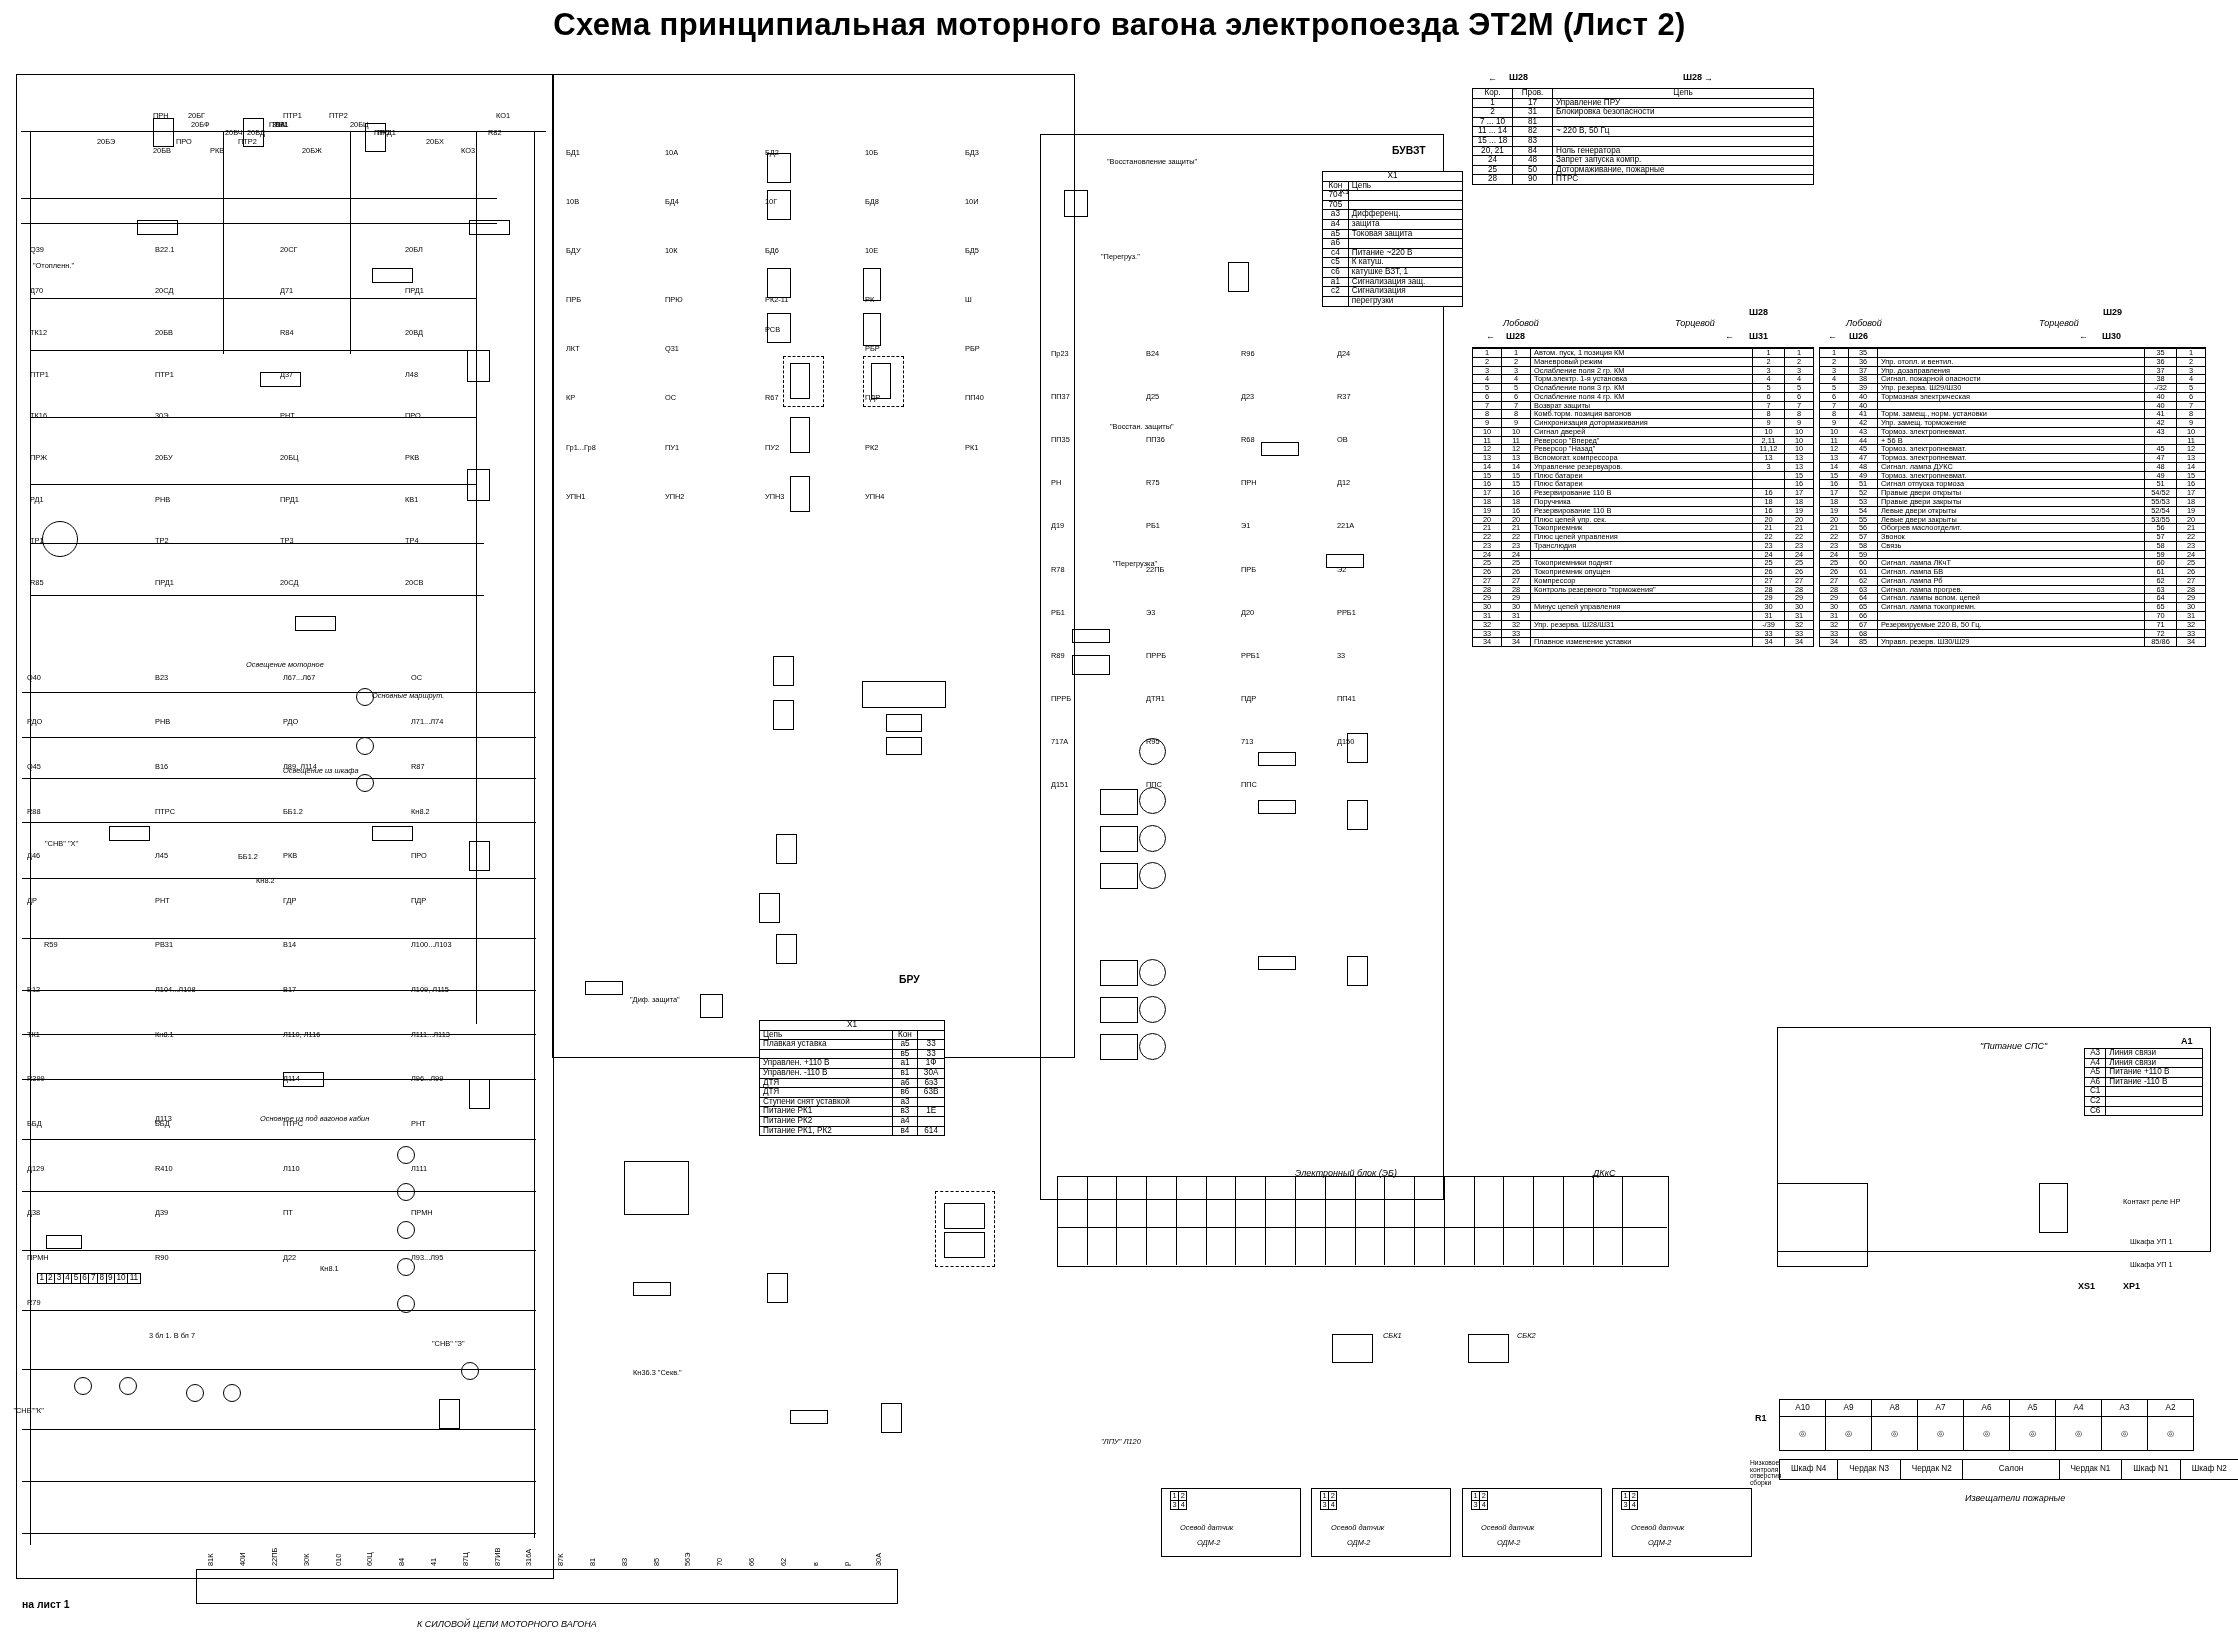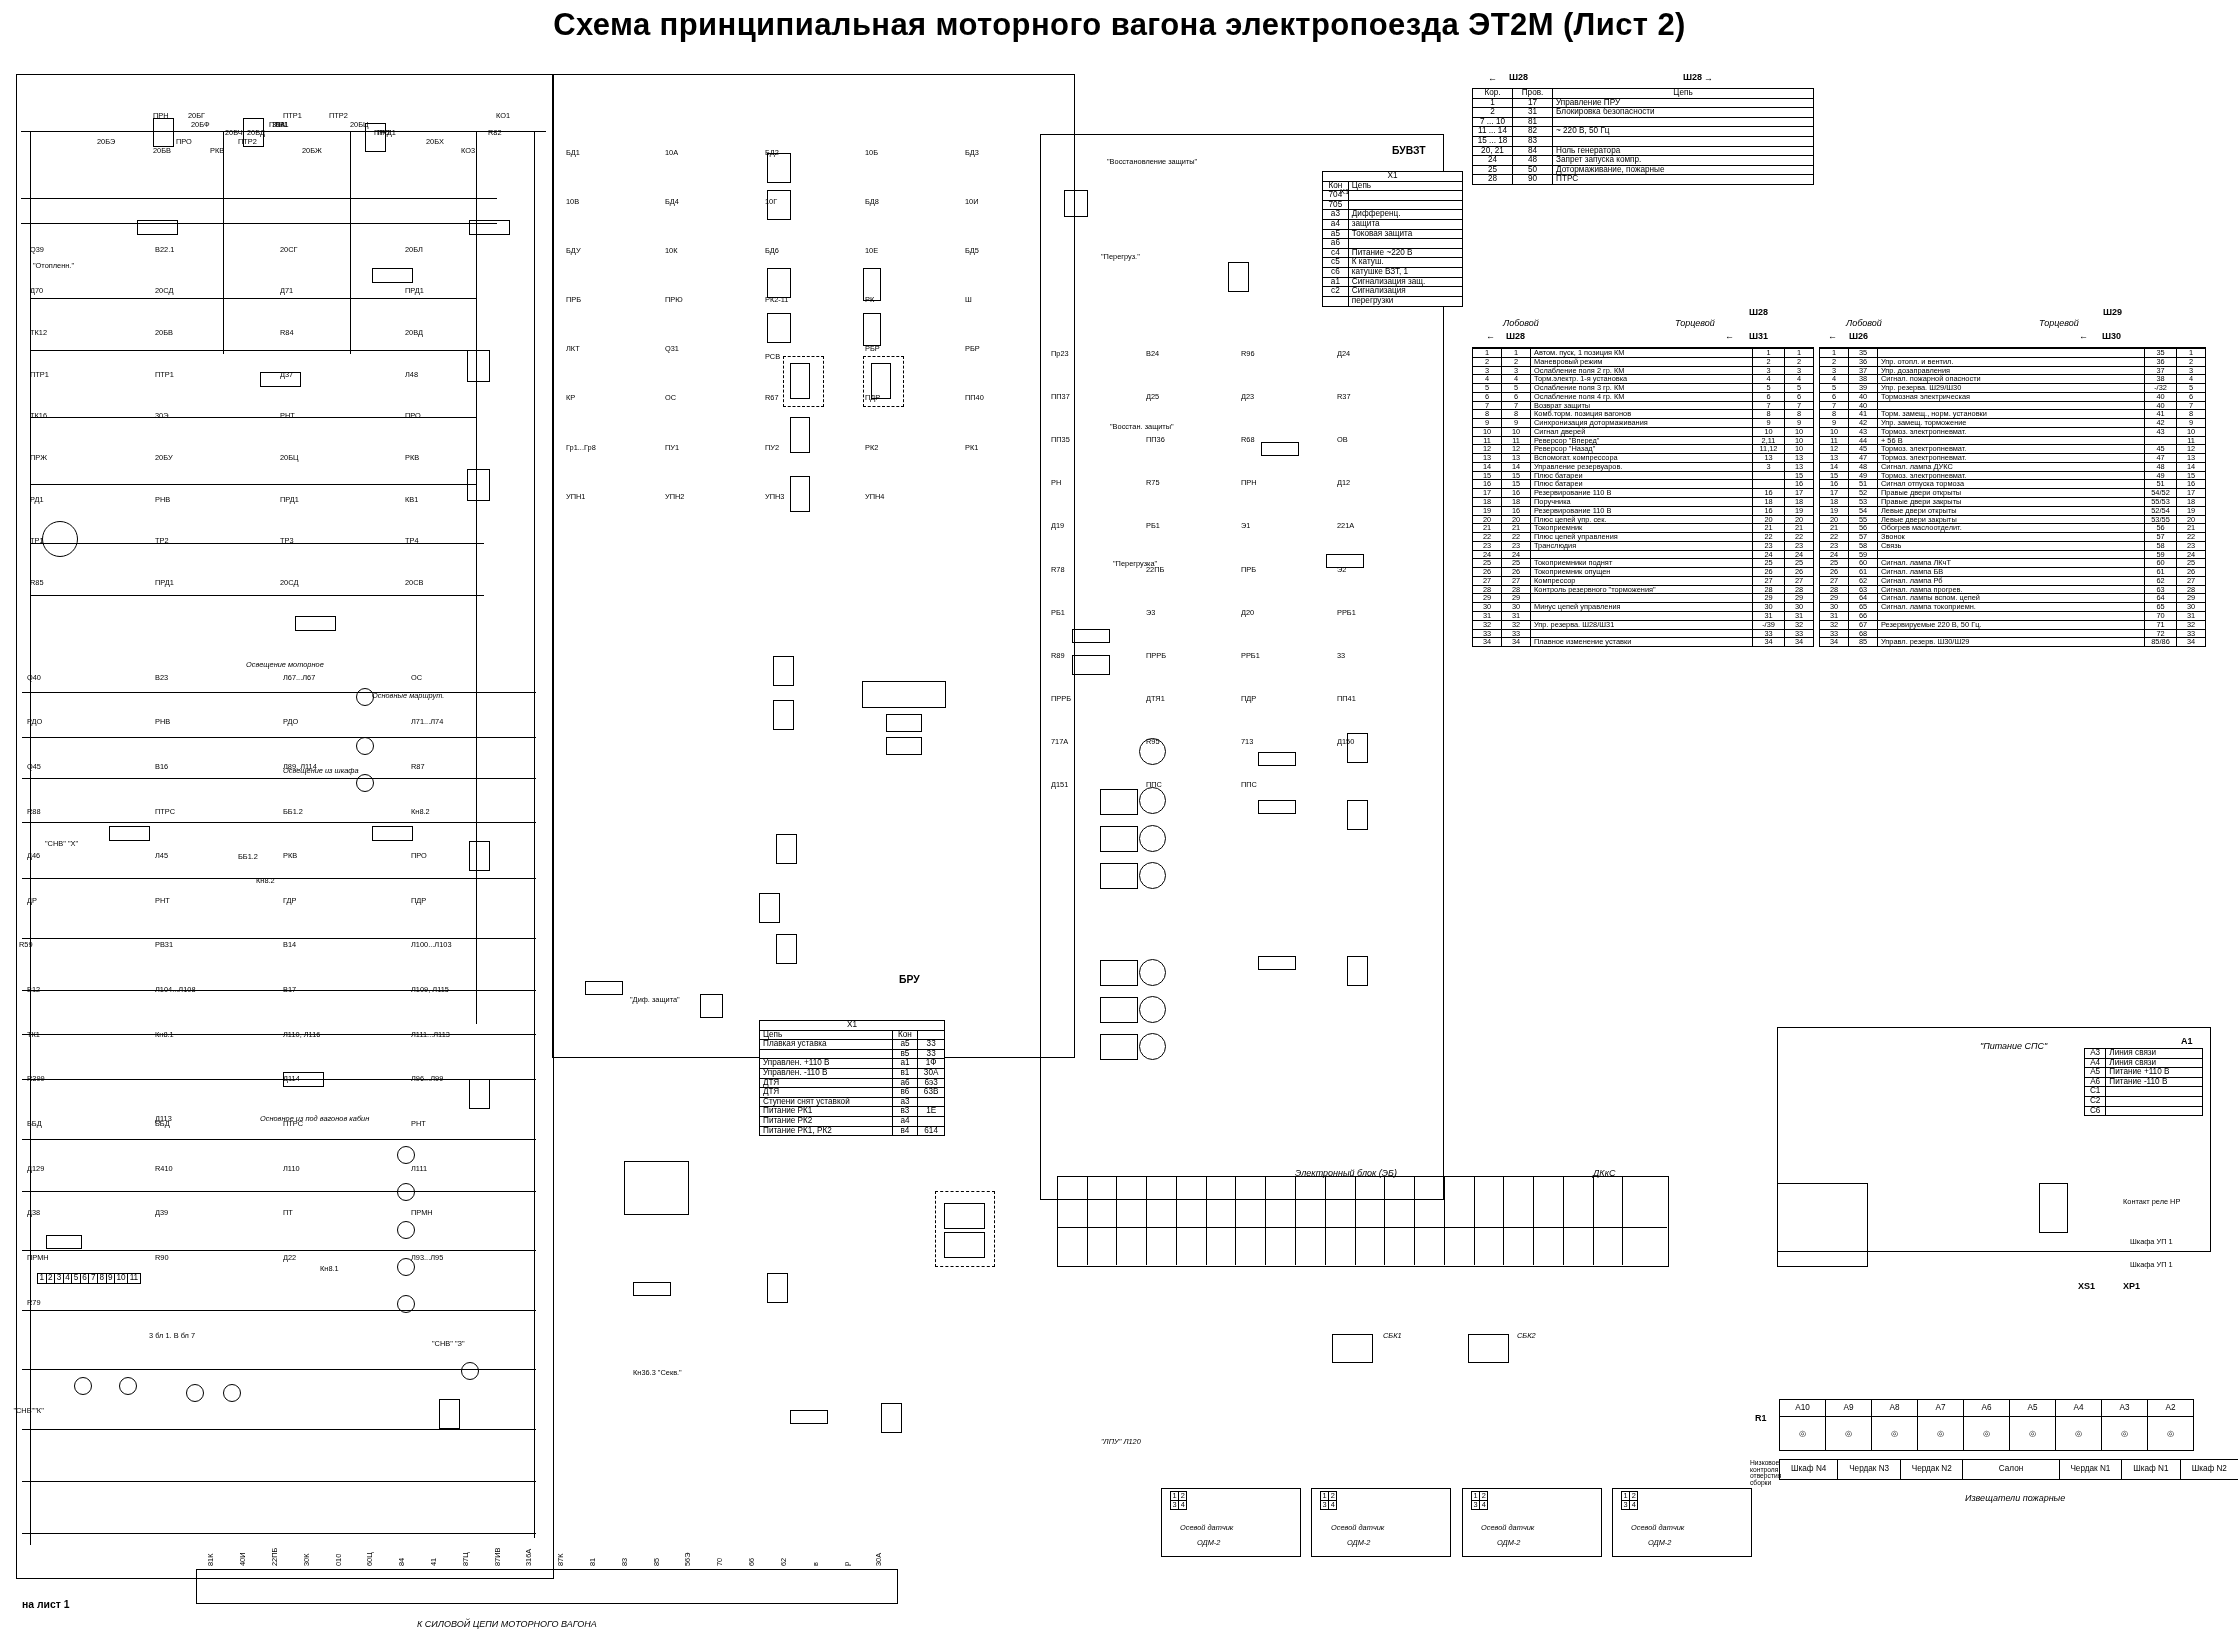--- a/index.html
+++ b/index.html
@@ -1190,21 +1190,21 @@
       <div class="lbl sm" style="left: 283px; top: 808px;">ББ1.2</div>
       <div class="lbl sm" style="left: 411px; top: 808px;">Кн8.2</div>
       <div class="lbl sm" style="left: 27px; top: 852px;">Д46</div>
       <div class="lbl sm" style="left: 155px; top: 852px;">Л45</div>
       <div class="lbl sm" style="left: 283px; top: 852px;">РКВ</div>
       <div class="lbl sm" style="left: 411px; top: 852px;">ПРО</div>
       <div class="lbl sm" style="left: 27px; top: 897px;">ДР</div>
       <div class="lbl sm" style="left: 155px; top: 897px;">РНТ</div>
       <div class="lbl sm" style="left: 283px; top: 897px;">ГДР</div>
       <div class="lbl sm" style="left: 411px; top: 897px;">ПДР</div>
-      <div class="lbl sm" style="left: 19px; top: 941px;">R59</div>
+      <div class="lbl sm" style="left: 44px; top: 941px;">R59</div>
       <div class="lbl sm" style="left: 155px; top: 941px;">РВ31</div>
       <div class="lbl sm" style="left: 283px; top: 941px;">B14</div>
       <div class="lbl sm" style="left: 411px; top: 941px;">Л100...Л103</div>
       <div class="lbl sm" style="left: 27px; top: 986px;">B12</div>
       <div class="lbl sm" style="left: 155px; top: 986px;">Л104...Л108</div>
       <div class="lbl sm" style="left: 283px; top: 986px;">B17</div>
       <div class="lbl sm" style="left: 411px; top: 986px;">Л109, Л115</div>
       <div class="lbl sm" style="left: 27px; top: 1031px;">ТК1</div>
       <div class="lbl sm" style="left: 155px; top: 1031px;">Кн8.1</div>
       <div class="lbl sm" style="left: 283px; top: 1031px;">Л110, Л116</div>
@@ -1245,21 +1245,21 @@
       <div class="lbl sm" style="left: 765px; top: 247px;">БД6</div>
       <div class="lbl sm" style="left: 865px; top: 247px;">10Е</div>
       <div class="lbl sm" style="left: 965px; top: 247px;">БД5</div>
       <div class="lbl sm" style="left: 566px; top: 296px;">ПРБ</div>
       <div class="lbl sm" style="left: 665px; top: 296px;">ПРЮ</div>
       <div class="lbl sm" style="left: 765px; top: 296px;">РК2-11</div>
       <div class="lbl sm" style="left: 865px; top: 296px;">РК</div>
       <div class="lbl sm" style="left: 965px; top: 296px;">Ш</div>
       <div class="lbl sm" style="left: 566px; top: 345px;">ЛКТ</div>
       <div class="lbl sm" style="left: 665px; top: 345px;">Q31</div>
-      <div class="lbl sm" style="left: 765px; top: 353px;">РСВ</div>
+      <div class="lbl sm" style="left: 765px; top: 326px;">РСВ</div>
       <div class="lbl sm" style="left: 865px; top: 345px;">РБР</div>
       <div class="lbl sm" style="left: 965px; top: 345px;">РБР</div>
       <div class="lbl sm" style="left: 566px; top: 394px;">КР</div>
       <div class="lbl sm" style="left: 665px; top: 394px;">ОС</div>
       <div class="lbl sm" style="left: 765px; top: 394px;">R67</div>
       <div class="lbl sm" style="left: 865px; top: 394px;">ПДР</div>
       <div class="lbl sm" style="left: 965px; top: 394px;">ПП40</div>
       <div class="lbl sm" style="left: 566px; top: 444px;">Гр1...Гр8</div>
       <div class="lbl sm" style="left: 665px; top: 444px;">ПУ1</div>
       <div class="lbl sm" style="left: 765px; top: 444px;">ПУ2</div>

